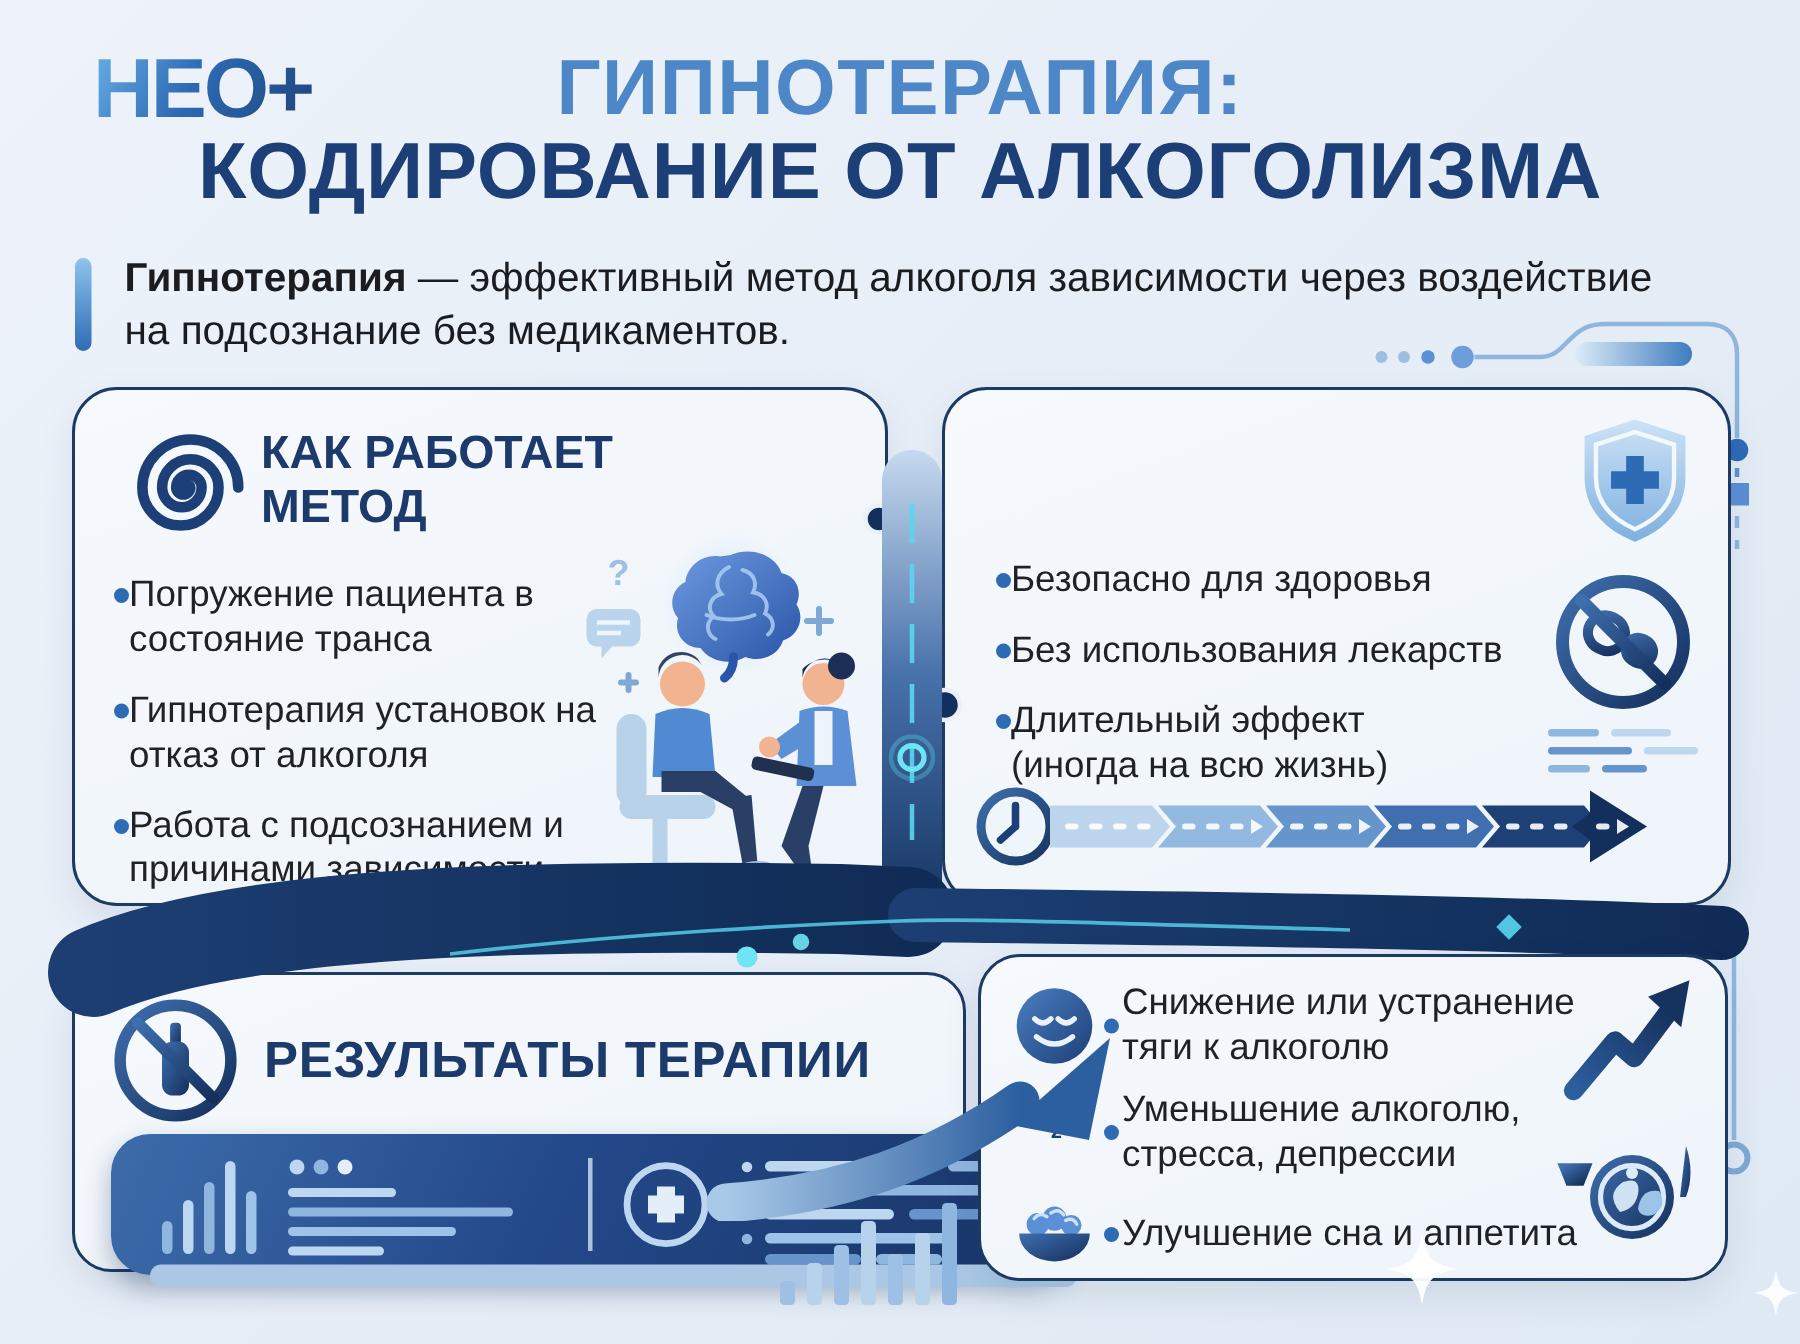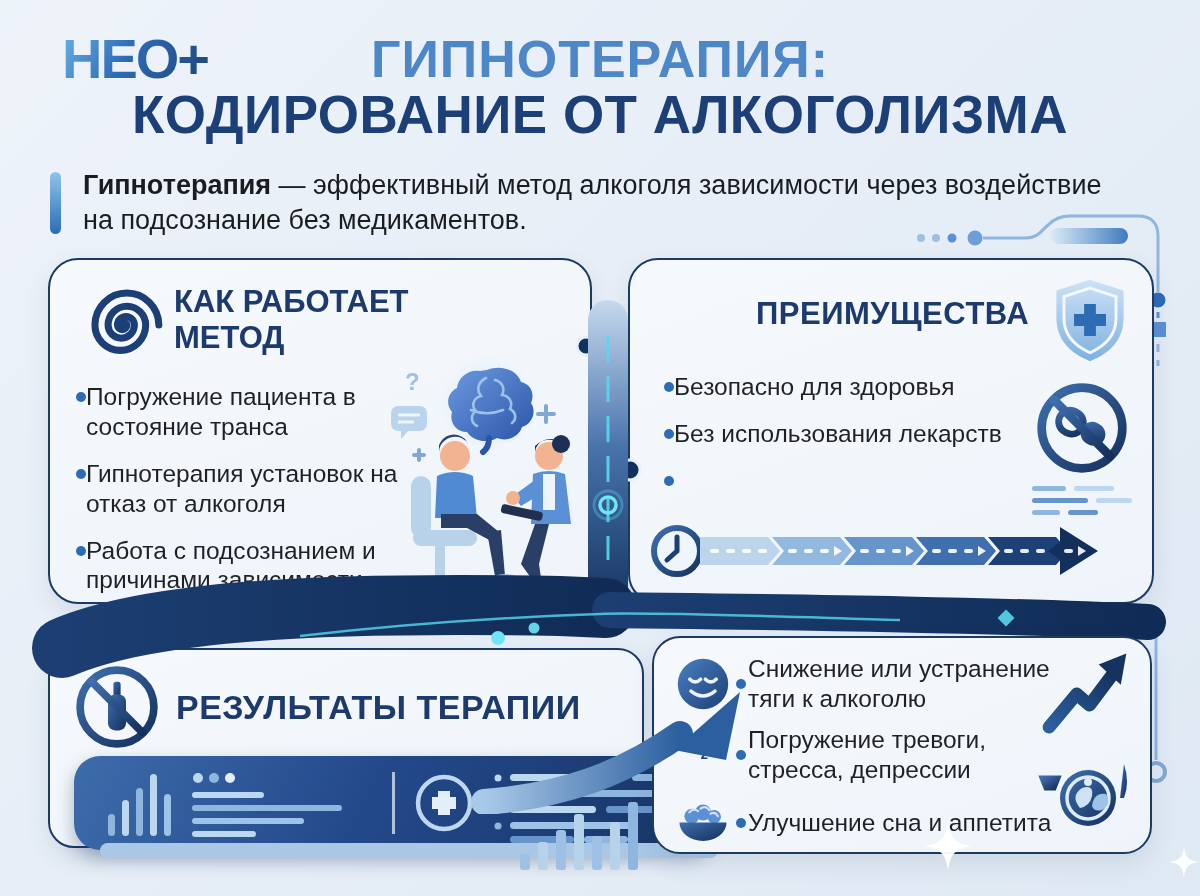--- a/index.html
+++ b/index.html
@@ -185,21 +185,20 @@
         <path d="M152,132 l-22,16 8,10 20,-12 z" fill="#5b8fd6"></path>
         <circle cx="130" cy="150" r="7" fill="#f2b490"></circle>
         <rect x="118" y="160" width="42" height="9" rx="3" transform="rotate(12 139 164)" fill="#20304e"></rect>
         <path d="M152,176 l-14,40 10,14 10,0 -2,-14 10,-40 z" fill="#2a3f66"></path>
         <ellipse cx="146" cy="236" rx="13" ry="6" fill="#9db8d8"></ellipse>
       </g>
     </svg>
   </div>
 
   <div class="abs card card-adv">
-    <div class="abs card-head adv-head">ПРЕИМУЩЕСТВА</div>
     <svg class="abs" style="right:20px;top:16px" width="84" height="88" viewBox="0 0 100 104">
       <defs>
           <linearGradient id="shG" x1="0" y1="0" x2="0" y2="1">
         <stop offset="0" stop-color="#cde2f6"></stop>
             <stop offset="1" stop-color="#7fb0e0"></stop>
           </linearGradient>
         </defs>
       <path d="M50,4 L90,17 V50 C90,76 73,92 50,101 C27,92 10,76 10,50 V17 Z" fill="url(#shG)"></path>
       <path d="M50,14 L81,24 V50 C81,70 68,83 50,91 C32,83 19,70 19,50 V24 Z" fill="none" stroke="#f2f8fd" stroke-width="3.5"></path>
       <path d="M43,33 h14 v12 h12 v14 h-12 v12 h-14 v-12 h-12 v-14 h12 z" fill="#2d6bb5"></path>
@@ -208,20 +207,21 @@
       <li>
           <span class="bdot"></span>
           <span class="btxt">Безопасно для здоровья</span>
         </li>
       <li>
           <span class="bdot"></span>
           <span class="btxt">Без использования лекарств</span>
         </li>
       <li>
           <span class="bdot"></span>
+          <span class="btxt" style="width:300px">Длительный эффект (иногда на всю жизнь)</span>
         </li>
     </ul>
     <svg class="abs" style="right:22px;top:120px" width="96" height="96" viewBox="0 0 100 100">
       <defs>
           <linearGradient id="npG" x1="0" y1="0" x2="1" y2="1">
         <stop offset="0" stop-color="#3f6fae"></stop>
             <stop offset="1" stop-color="#142f5c"></stop>
           </linearGradient>
         </defs>
       <circle cx="50" cy="50" r="42" fill="none" stroke="url(#npG)" stroke-width="9"></circle>
@@ -430,21 +430,21 @@
               <stop offset="0" stop-color="#3f6fae"></stop>
                   <stop offset="1" stop-color="#142f5c"></stop>
                 </linearGradient>
               </defs>
             <path d="M58,16 A36,36 0 1 0 58,88 A29,29 0 1 1 58,16 z" fill="url(#mnG)"></path>
             <text x="46" y="56" font-size="24" font-weight="800" fill="#1d3f77">z</text>
             <text x="64" y="38" font-size="32" font-weight="800" fill="#142f5c">z</text>
           </svg>
         </span>
         <span class="bdot"></span>
-        <span class="btxt" style="width:300px">Погружение тревоги, стресса, депрессии</span>
+        <span class="btxt" style="width:300px">Уменьшение алкоголю, стресса, депрессии</span>
       </div>
       <div class="out-row">
         <span class="out-ic">
           <svg width="62" height="54" viewBox="0 0 100 86">
             <defs>
                 <linearGradient id="bwG" x1="0" y1="0" x2="1" y2="1">
               <stop offset="0" stop-color="#3f6fae"></stop>
                   <stop offset="1" stop-color="#142f5c"></stop>
                 </linearGradient>
               </defs>

